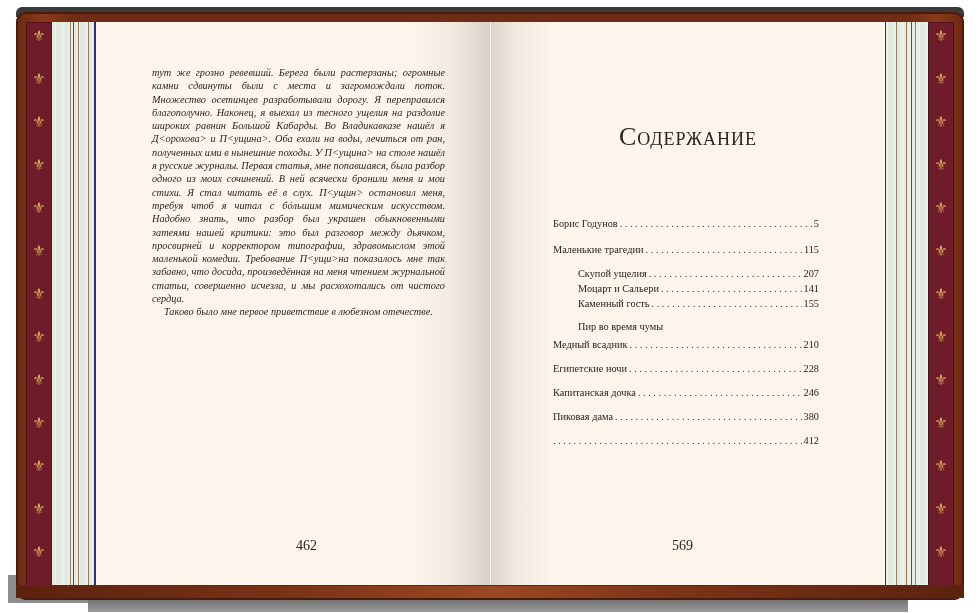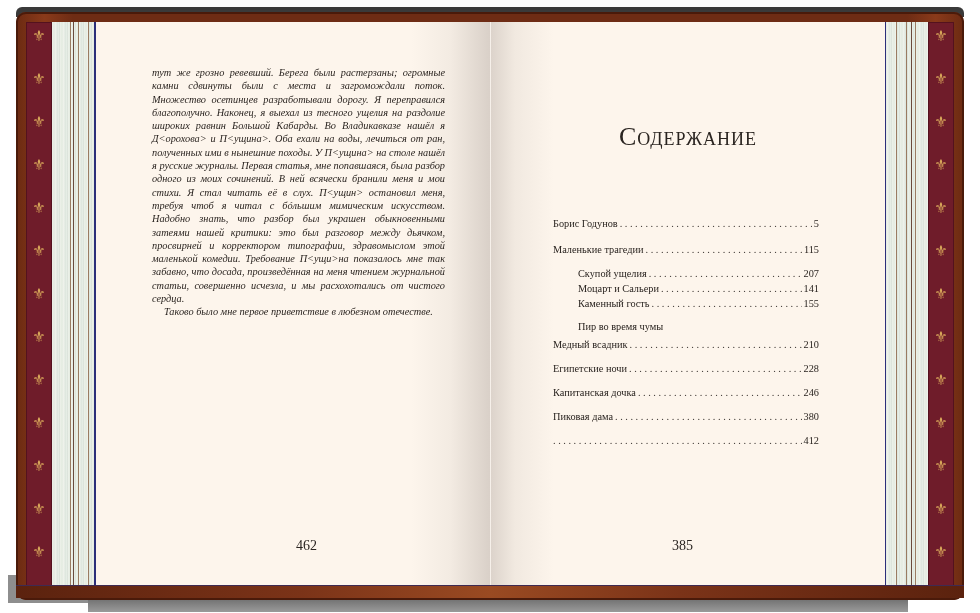--- a/index.html
+++ b/index.html
@@ -210,16 +210,16 @@
       <div class="toc-row" style="margin-top: 12px;">
         <span class="t">Пиковая дама</span>
         <span class="d"></span>
         <span class="n">380</span>
       </div>
       <div class="toc-row" style="margin-top: 12px;">
         <span class="d"></span>
         <span class="n">412</span>
       </div>
     </div>
-  <div class="pagenum" style="left:181px">385</div>
+  <div class="pagenum" style="left:181px">569</div>
 </div>
 
 <div class="bottom-leather"></div>
 
 </body></html>

